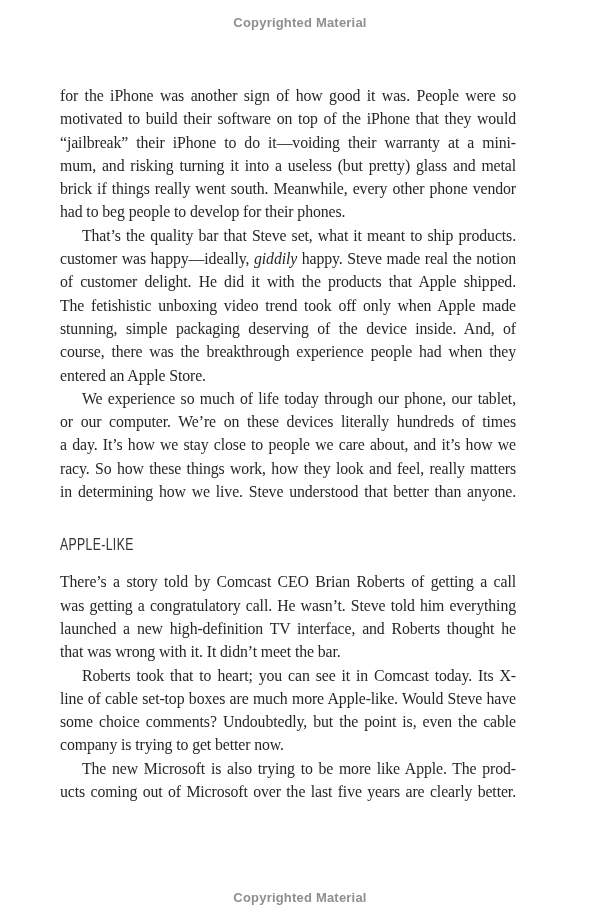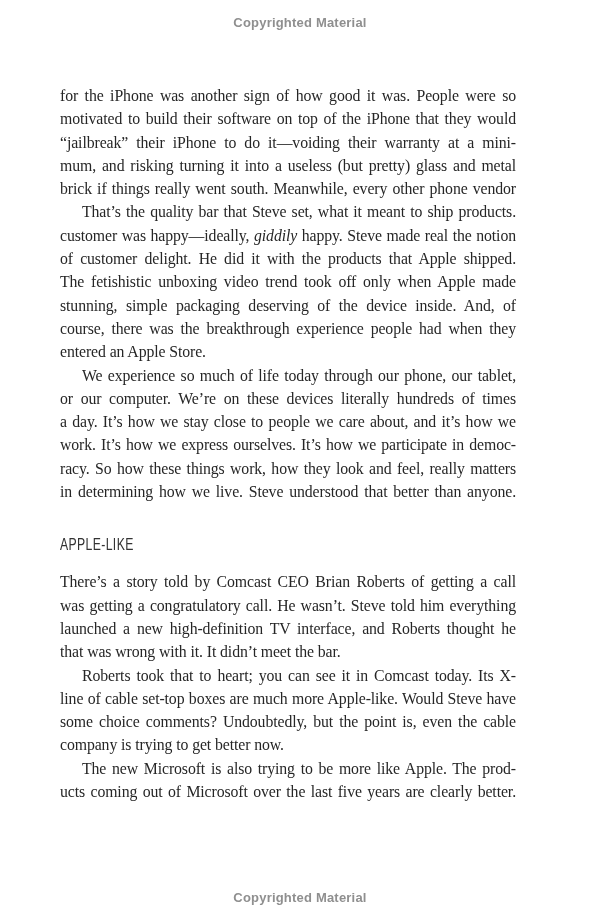--- a/index.html
+++ b/index.html
@@ -84,31 +84,31 @@
 <div class="page">
   <div class="watermark wm-top">Copyrighted Material</div>
 
 
   <div class="page-body">
       <div class="line" style="word-spacing: 2.64663px;"><span class="line-inner"><span>for the iPhone was another sign of how good it was. People were so</span></span></div>
       <div class="line" style="word-spacing: 1.80339px;"><span class="line-inner"><span>motivated to build their software on top of the iPhone that they would</span></span></div>
       <div class="line" style="word-spacing: 4.24375px;"><span class="line-inner"><span>“jailbreak” their iPhone to do it—voiding their warranty at a mini-</span></span></div>
       <div class="line" style="word-spacing: 2.06641px;"><span class="line-inner"><span>mum, and risking turning it into a useless (but pretty) glass and metal</span></span></div>
       <div class="line" style="word-spacing: 1.29062px;"><span class="line-inner"><span>brick if things really went south. Meanwhile, every other phone vendor</span></span></div>
+      <div class="line"><span class="line-inner"><span>had to beg people to develop for their phones.</span></span></div>
       <div class="line indent" style="word-spacing: 1.28646px;"><span class="line-inner"><span>That’s the quality bar that Steve set, what it meant to ship products.</span></span></div>
       <div class="line" style="word-spacing: 0.720486px;"><span class="line-inner"><span>customer was happy—ideally, </span><span class="it">giddily</span><span> happy. Steve made real the notion</span></span></div>
       <div class="line" style="word-spacing: 3.34375px;"><span class="line-inner"><span>of customer delight. He did it with the products that Apple shipped.</span></span></div>
       <div class="line" style="word-spacing: 2.94219px;"><span class="line-inner"><span>The fetishistic unboxing video trend took off only when Apple made</span></span></div>
       <div class="line" style="word-spacing: 4.60243px;"><span class="line-inner"><span>stunning, simple packaging deserving of the device inside. And, of</span></span></div>
       <div class="line" style="word-spacing: 3.05382px;"><span class="line-inner"><span>course, there was the breakthrough experience people had when they</span></span></div>
       <div class="line"><span class="line-inner"><span>entered an Apple Store.</span></span></div>
       <div class="line indent" style="word-spacing: 1.52699px;"><span class="line-inner"><span>We experience so much of life today through our phone, our tablet,</span></span></div>
       <div class="line" style="word-spacing: 3.83125px;"><span class="line-inner"><span>or our computer. We’re on these devices literally hundreds of times</span></span></div>
       <div class="line" style="word-spacing: 1.42604px;"><span class="line-inner"><span>a day. It’s how we stay close to people we care about, and it’s how we</span></span></div>
-      <div class="line" style="word-spacing: 1.29261px;"><span class="line-inner"><span>work. It’s how we express ourselves. It’s how we participate in democ-</span></span></div>
       <div class="line" style="word-spacing: 1.5625px;"><span class="line-inner"><span>racy. So how these things work, how they look and feel, really matters</span></span></div>
       <div class="line" style="word-spacing: 1.98125px;"><span class="line-inner"><span>in determining how we live. Steve understood that better than anyone.</span></span></div>
       <div class="section-heading">APPLE-LIKE</div>
       <div class="line" style="word-spacing: 2.58333px;"><span class="line-inner"><span>There’s a story told by Comcast CEO Brian Roberts of getting a call</span></span></div>
       <div class="line" style="word-spacing: 1.32969px;"><span class="line-inner"><span>was getting a congratulatory call. He wasn’t. Steve told him everything</span></span></div>
       <div class="line" style="word-spacing: 3.02604px;"><span class="line-inner"><span>launched a new high-definition TV interface, and Roberts thought he</span></span></div>
       <div class="line"><span class="line-inner"><span>that was wrong with it. It didn’t meet the bar.</span></span></div>
       <div class="line indent" style="word-spacing: 2.12139px;"><span class="line-inner"><span>Roberts took that to heart; you can see it in Comcast today. Its X-</span></span></div>
       <div class="line" style="word-spacing: 0.518466px;"><span class="line-inner"><span>line of cable set-top boxes are much more Apple-like. Would Steve have</span></span></div>
       <div class="line" style="word-spacing: 2.24063px;"><span class="line-inner"><span>some choice comments? Undoubtedly, but the point is, even the cable</span></span></div>

